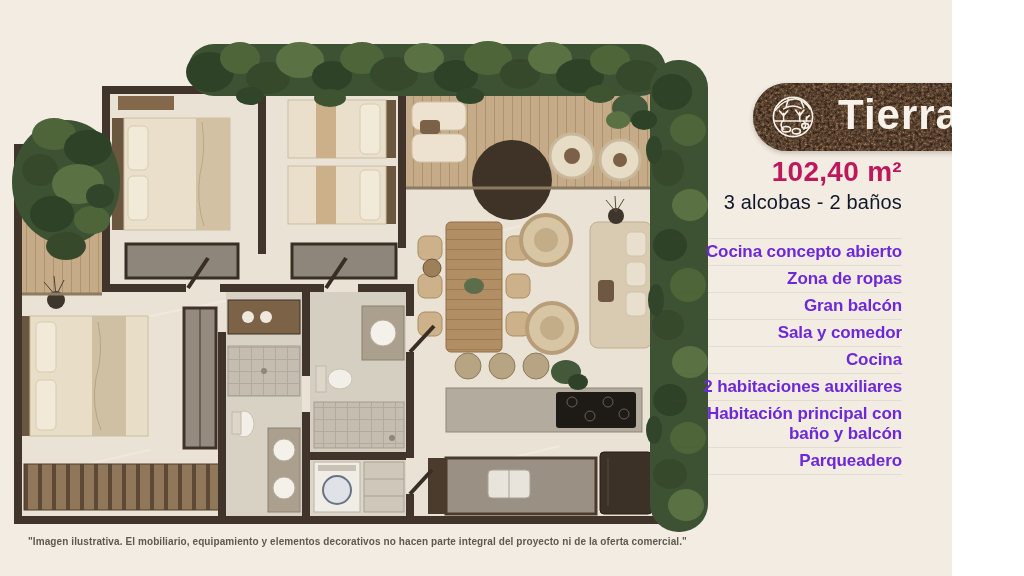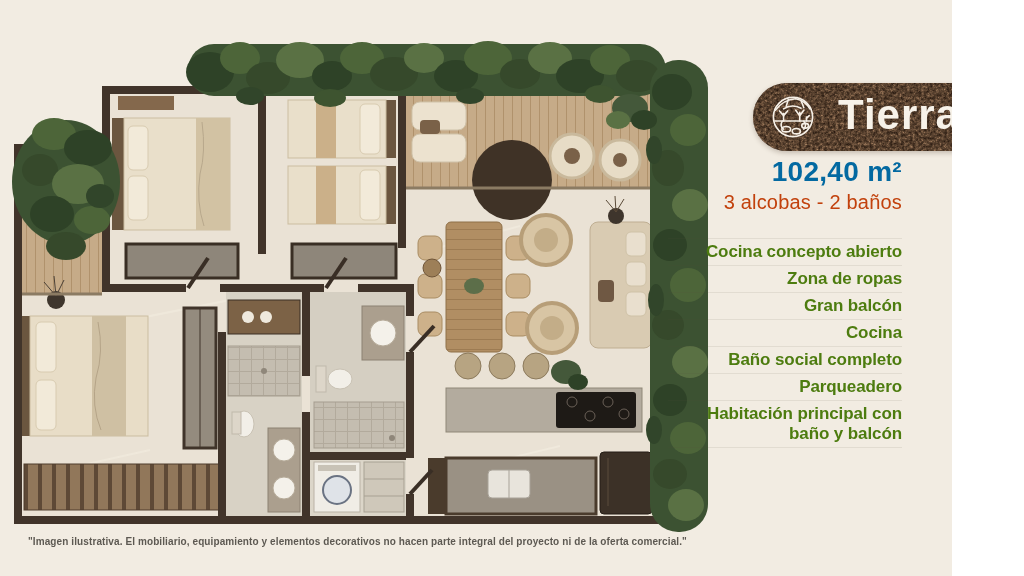--- a/index.html
+++ b/index.html
@@ -16,26 +16,26 @@
     box-shadow:0 2px 5px rgba(60,40,25,.25);
   }
   .badge-texture{position:absolute;left:0;top:0;}
   .badge-icon{position:relative;margin-left:13px;width:54px;height:54px;flex:0 0 auto;}
   .badge-title{
     position:relative;margin-left:18px;color:#f7f2e9;
     font-size:42px;font-weight:bold;letter-spacing:1px;line-height:1;
     padding-bottom:4px;
   }
   .area-block{position:absolute;right:50px;top:157px;text-align:right;}
-  .area-value{font-size:28px;font-weight:bold;color:#0369a1;letter-spacing:.3px;line-height:1.1;}
-  .area-rooms{font-size:20px;color:#c2410c;margin-top:3px;letter-spacing:.2px;}
+  .area-value{font-size:28px;font-weight:bold;color:#be185d;letter-spacing:.3px;line-height:1.1;}
+  .area-rooms{font-size:20px;color:#0f172a;margin-top:3px;letter-spacing:.2px;}
   .features{position:absolute;right:50px;top:238px;width:234px;}
   .features ul{list-style:none;margin:0;padding:0;border-top:1px solid rgba(90,75,60,.10);}
   .feature-item{
-    text-align:right;font-size:17px;font-weight:bold;color:#4d7c0f;
+    text-align:right;font-size:17px;font-weight:bold;color:#6d28d9;
     line-height:20px;padding:3px 0;border-bottom:1px solid rgba(90,75,60,.10);
     letter-spacing:-.1px;
   }
   .disclaimer{
     position:absolute;left:28px;top:536px;font-size:10px;color:#44403a;
     letter-spacing:.1px;font-weight:bold;opacity:.85;
   }
 </style>
 </head>
 <body>
@@ -342,22 +342,23 @@
   <div class="area-block">
     <div class="area-value">102,40 m²</div>
     <div class="area-rooms">3 alcobas - 2 baños</div>
   </div>
 
   <div class="features">
     <ul>
         <li class="feature-item">Cocina concepto abierto</li>
         <li class="feature-item">Zona de ropas</li>
         <li class="feature-item">Gran balcón</li>
+        <li class="feature-item">Sala y comedor</li>
         <li class="feature-item">Cocina</li>
-        <li class="feature-item">Baño social completo</li>
+        <li class="feature-item">2 habitaciones auxiliares</li>
+        <li class="feature-item">Habitación principal con baño y balcón</li>
         <li class="feature-item">Parqueadero</li>
-        <li class="feature-item">Habitación principal con baño y balcón</li>
       </ul>
   </div>
 
   <div class="disclaimer">"Imagen ilustrativa. El mobiliario, equipamiento y elementos decorativos no hacen parte integral del proyecto ni de la oferta comercial."</div>
 
 </div>
 
 </body></html>

